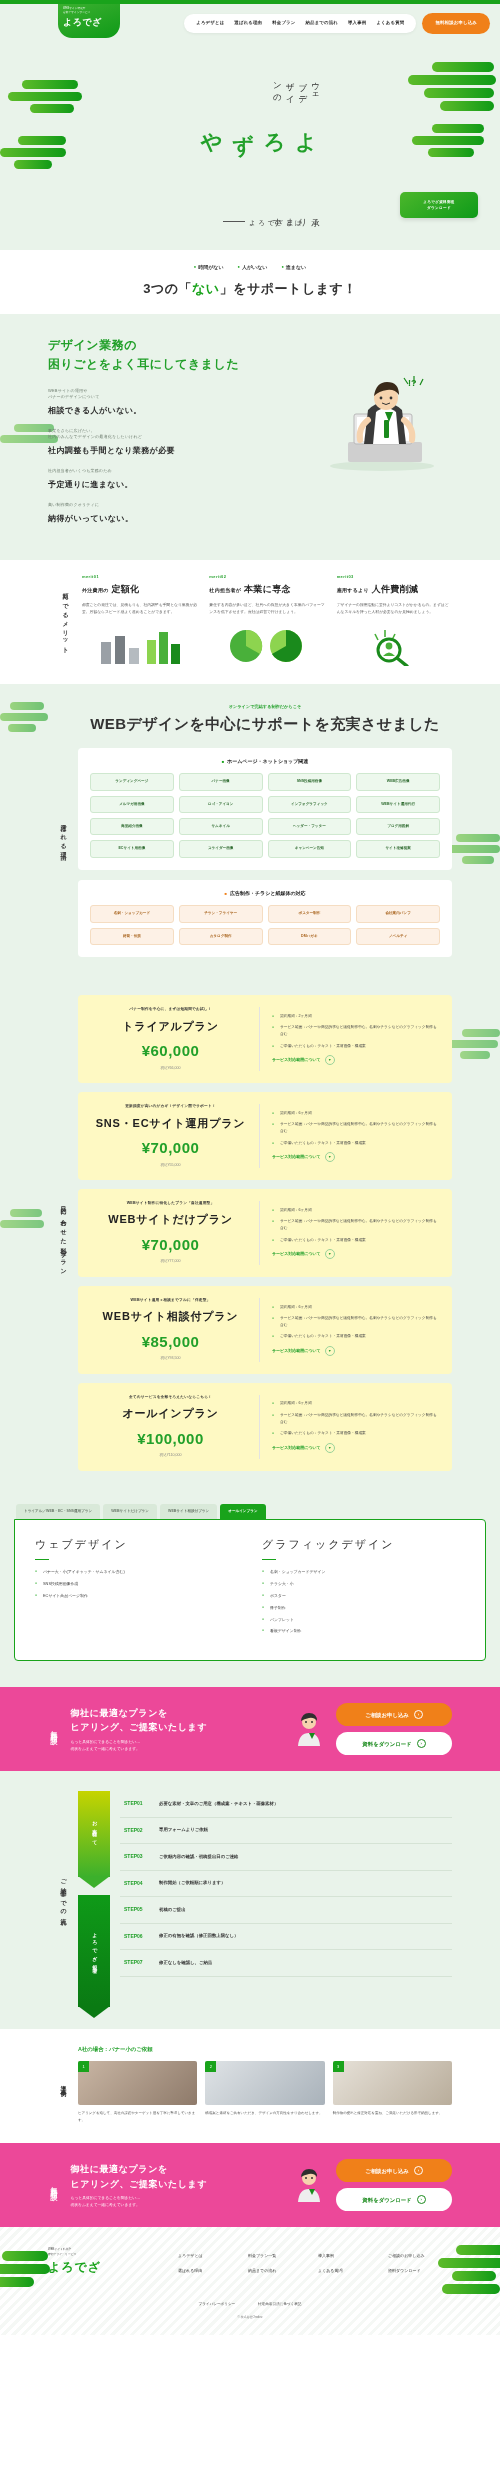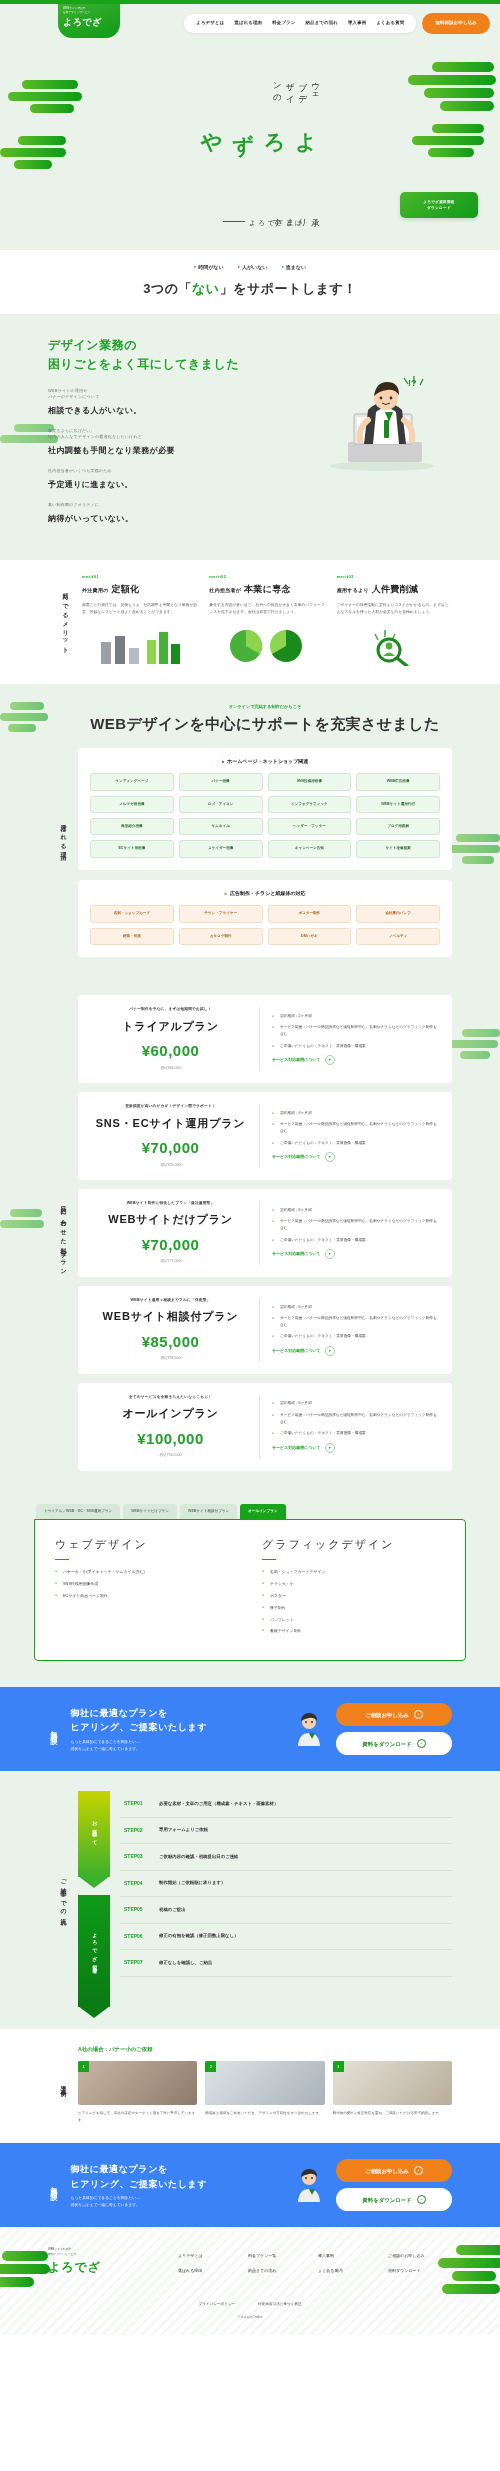--- a/index.html
+++ b/index.html
@@ -110,47 +110,47 @@
   .chips { display:grid; grid-template-columns:repeat(4,1fr); gap:5px; }
   .chip { background:#edf8ed; border:1px solid #cfe8cf; border-radius:3px; font-size:3.6px; padding:5px 2px; color:#2f6b30; font-weight:bold;}
   .chips.orange .chip { background:#fdf1e6; border-color:#f5ddc2; color:#a8631c; }
   .r-card.orange .r-card-h::before { color:#f08019; }
 
   
   .sec-price { position:relative; background:#e9f3ea; padding:6px 0 24px; overflow:hidden; }
   .p-wrap { width:404px; margin:0 auto; display:flex; position:relative; z-index:5;}
   .p-side { width:30px; writing-mode:vertical-rl; text-orientation:upright; font-size:6px; font-weight:bold; letter-spacing:2px; display:flex; align-items:center; justify-content:center;}
   .p-list { flex:1; }
-  .p-card { background:#ffffff; border-radius:4px; padding:12px 14px; margin-bottom:9px; display:flex; align-items:center; }
+  .p-card { background:#fef9c3; border-radius:4px; padding:12px 14px; margin-bottom:9px; display:flex; align-items:center; }
   .p-left { width:168px; text-align:center; border-right:1px solid #e3e3e3; padding-right:10px;}
   .p-tag { font-size:3.7px; font-weight:bold; color:#333; margin-bottom:5px; letter-spacing:.2px;}
   .p-name { font-size:11px; font-weight:bold; color:#222; margin-bottom:6px; letter-spacing:.8px;}
   .p-price { font-size:15px; font-weight:bold; color:#22a02a; letter-spacing:.5px;}
   .p-tax { font-size:3.6px; color:#888; margin-top:3px; }
   .p-right { flex:1; padding-left:12px; }
   .p-feat { font-size:3.7px; line-height:1.8; color:#444; margin-bottom:5px; padding-left:8px; position:relative;}
   .p-feat::before{ content:"●"; position:absolute; left:0; top:0; color:#4cb94c; font-size:3.4px;}
   .p-more { font-size:4px; font-weight:bold; color:#22a02a; display:flex; align-items:center; gap:4px; margin-top:6px;}
   .p-more .circ { width:10px;height:10px;border:1px solid #9ad39a;border-radius:50%;display:flex;align-items:center;justify-content:center;font-size:4px;}
 
   
   .sec-serv { background:#e9f3ea; padding:0 0 26px; position:relative; overflow:hidden;}
-  .s-wrap { width:432px; margin:0 auto; position:relative; z-index:5;}
+  .s-wrap { width:472px; margin:0 auto; position:relative; z-index:5;}
   .s-tabs { display:flex; gap:3px; padding-left:2px; }
   .s-tab { background:#d9e9d9; color:#6b7a6b; font-size:3.6px; font-weight:bold; padding:5px 8px; border-radius:3px 3px 0 0; }
   .s-tab.on { background:#19a31b; color:#fff; }
   .s-panel { background:#fff; border:1px solid #19a31b; border-radius:0 4px 4px 4px; padding:16px 20px 20px; display:flex; gap:24px;}
   .s-col { flex:1; }
   .s-col h4 { font-size:11px; font-weight:normal; letter-spacing:2px; color:#333; margin-bottom:6px;}
   .s-col .ul { width:14px; height:1.5px; background:#19a31b; margin-bottom:9px;}
   .s-col li { list-style:none; font-size:3.9px; color:#444; margin-bottom:6px; padding-left:8px; position:relative;}
   .s-col li::before{ content:"●"; position:absolute; left:0; top:0; color:#4cb94c; font-size:3.4px;}
 
   
-  .cta { background:#3b82f6; padding:16px 0; position:relative; }
+  .cta { background:#ec4899; padding:16px 0; position:relative; }
   .cta-wrap { width:404px; margin:0 auto; display:flex; align-items:center; }
   .cta-vert { writing-mode:vertical-rl; text-orientation:upright; color:#fff; font-size:7px; font-weight:bold; letter-spacing:2px; margin-right:12px;}
   .cta-txt { color:#fff; flex:1; }
   .cta-txt .l1 { font-size:9px; font-weight:bold; letter-spacing:.6px; line-height:1.6;}
   .cta-txt .l2 { font-size:3.8px; line-height:1.8; margin-top:4px; opacity:.95;}
   .cta-btns { display:flex; flex-direction:column; gap:6px; width:116px;}
   .cta-b {
     border-radius:16px; padding:7px 10px; font-size:5.4px; font-weight:bold;
     display:flex; align-items:center; justify-content:center; gap:5px;
   }

